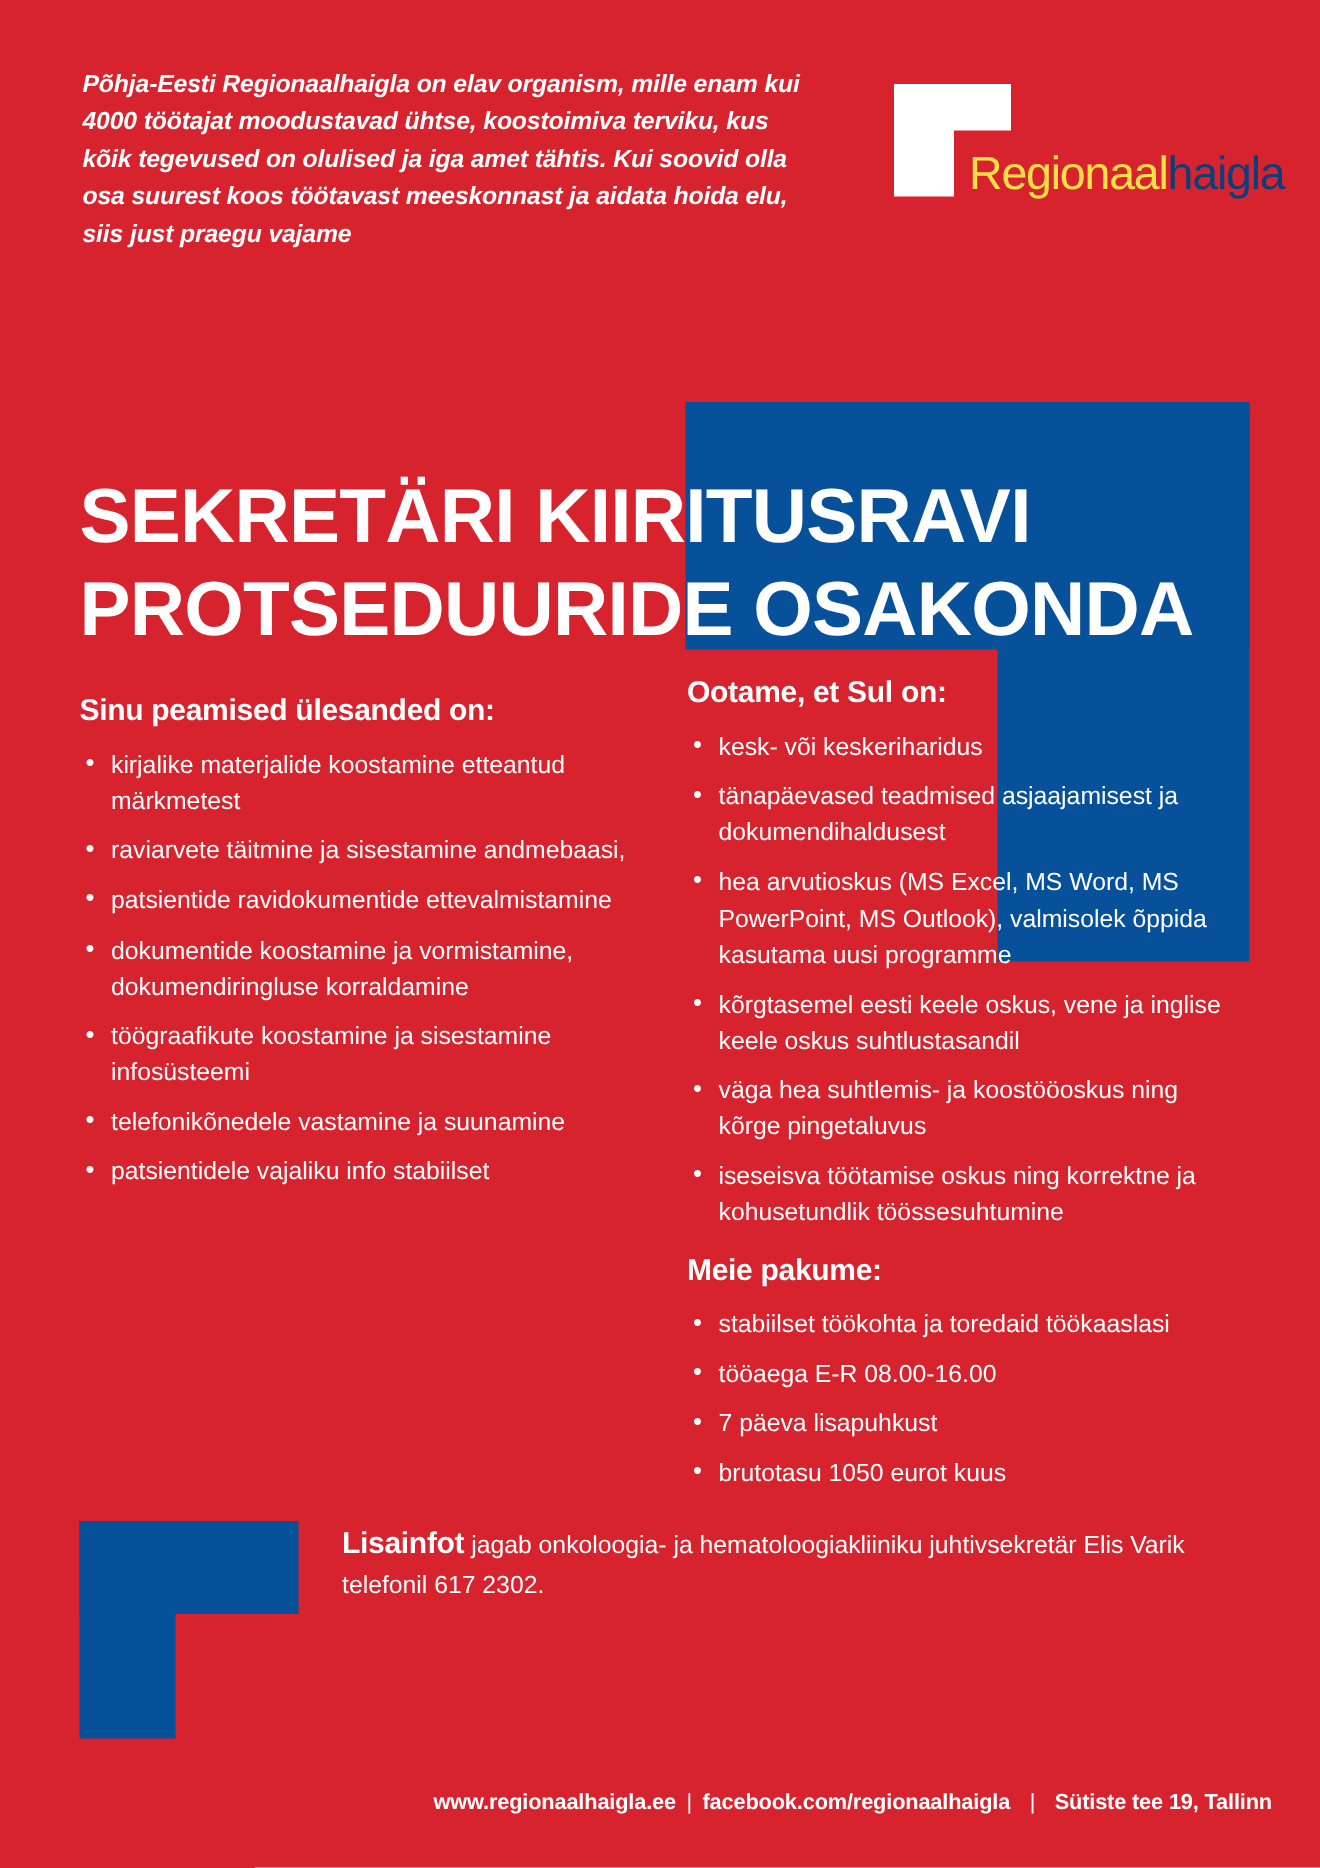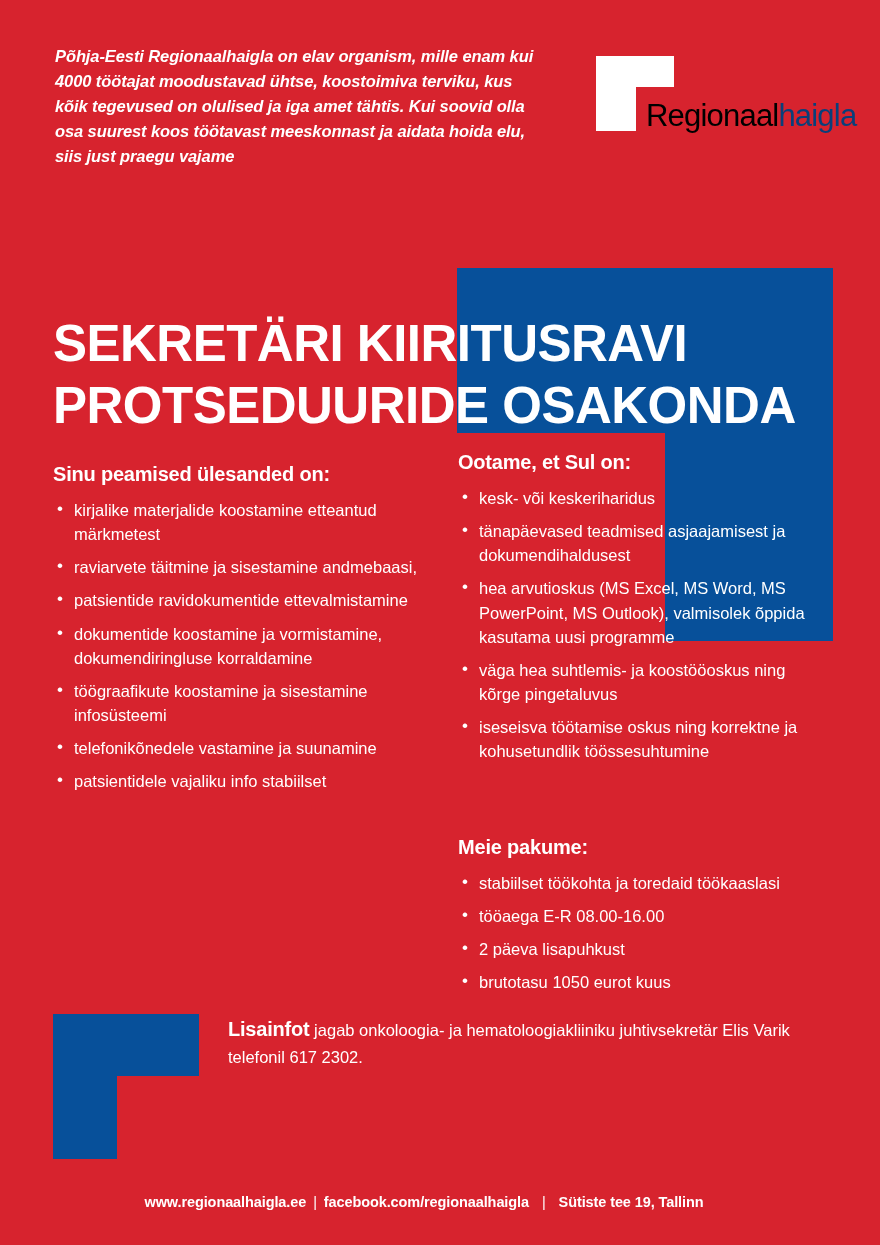--- a/index.html
+++ b/index.html
@@ -56,21 +56,21 @@
   }
   .logo-wordmark {
     position: absolute;
     left: 50px;
     top: 48px;
     font-size: 31px;
     font-weight: normal;
     letter-spacing: -0.8px;
     white-space: nowrap;
   }
-  .logo-wordmark .w1 { color: #000000; }
+  .logo-wordmark .w1 { color: #fde047; }
   .logo-wordmark .w2 { color: #0a3f7a; }
 
   
   .blue-block-bar {
     position: absolute;
     left: 457px;
     top: 268px;
     width: 376px;
     height: 165px;
     background: #07509a;
@@ -162,21 +162,21 @@
   }
   .contact .lead { font-weight: bold; font-size: 20px; letter-spacing: -0.2px; }
   .contact .line2 { margin-top: 13px; }
 
   
   .footer {
     position: absolute;
     left: 0;
     top: 1194px;
     width: 848px;
-    text-align: center;
+    text-align: right;
     font-size: 14.5px;
     font-weight: bold;
     letter-spacing: -0.1px;
   }
   .footer .sep { display: inline-block; padding: 0 7px; font-weight: normal; }
   .footer .sep-wide { display: inline-block; padding: 0 13px; font-weight: normal; }
 </style>
 </head>
 <body>
 
@@ -214,31 +214,32 @@
       <li>patsientidele vajaliku info stabiilset</li>
     </ul>
   </div>
 
   <div class="col col-right">
     <div class="sec-head">Ootame, et Sul on:</div>
     <ul class="bullets">
       <li>kesk- või keskeriharidus</li>
       <li>tänapäevased teadmised asjaajamisest ja dokumendihaldusest</li>
       <li>hea arvutioskus (MS Excel, MS Word, MS PowerPoint, MS Outlook), valmisolek õppida kasutama uusi programme</li>
+      <li>kõrgtasemel eesti keele oskus, vene ja inglise keele oskus suhtlustasandil</li>
       <li>väga hea suhtlemis- ja koostööoskus ning kõrge pingetaluvus</li>
       <li>iseseisva töötamise oskus ning korrektne ja kohusetundlik töössesuhtumine</li>
     </ul>
   </div>
 
   <div class="col col-offer">
     <div class="sec-head">Meie pakume:</div>
     <ul class="bullets">
       <li>stabiilset töökohta ja toredaid töökaaslasi</li>
       <li>tööaega E-R 08.00-16.00</li>
-      <li>2 päeva lisapuhkust</li>
+      <li>7 päeva lisapuhkust</li>
       <li>brutotasu 1050 eurot kuus</li>
     </ul>
   </div>
 
   <div class="logo-bottom">
     <div class="flag-mark">
       <div class="flag-leg"></div>
       <div class="flag-bar"></div>
     </div>
   </div>

